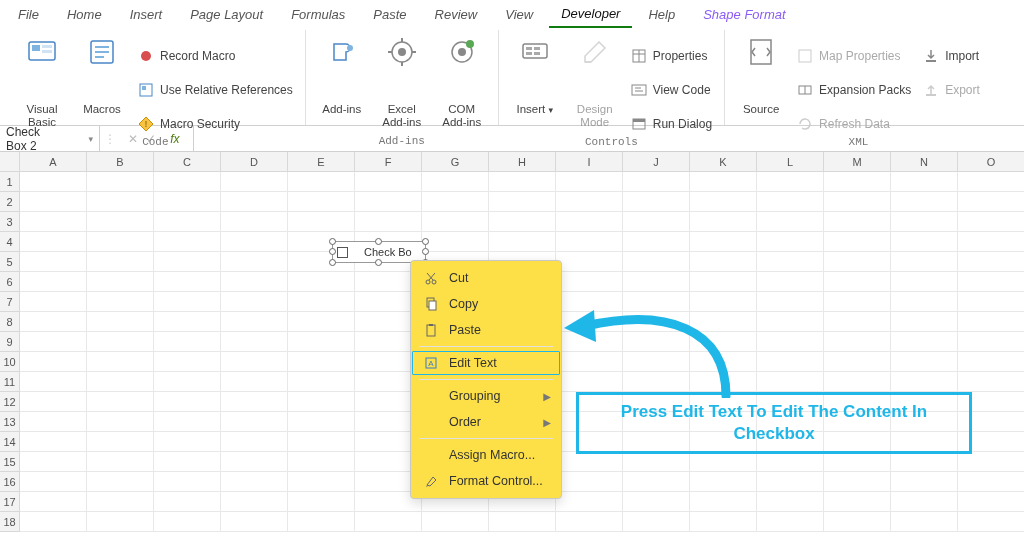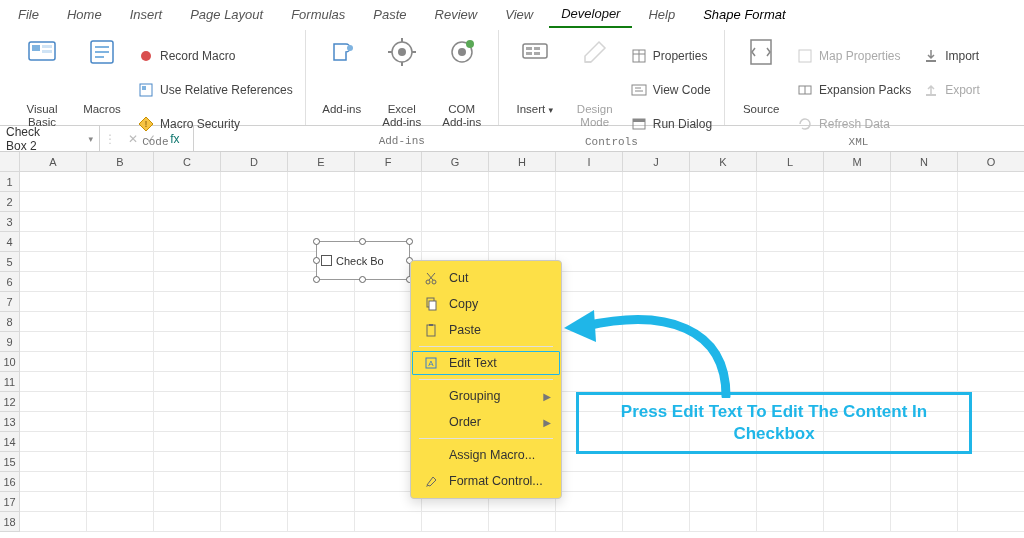--- a/index.html
+++ b/index.html
@@ -27,21 +27,21 @@
     font-size: 13px;
     color: #555;
     cursor: pointer;
     font-style: italic;
   }
   .tab.active {
     color: #111;
     border-bottom: 2px solid #107c10;
     font-weight: 500;
   }
-  .tab.shape-format { color: #000000; }
+  .tab.shape-format { color: #8b5cf6; }
   
   .ribbon {
     display: flex;
     height: 98px;
     border-bottom: 1px solid #d0d0d0;
     background: #fff;
     padding: 2px 6px 0 6px;
   }
   .group {
     display: flex;
@@ -117,21 +117,21 @@
   }
   .fx-controls {
     display: flex;
     align-items: center;
     gap: 8px;
     padding: 0 8px;
     color: #aaa;
     border-right: 1px solid #d0d0d0;
     height:100%;
   }
-  .fx-label { color: #0f766e; padding: 0 6px; }
+  .fx-label { font-style: italic; color: #4d7c0f; padding: 0 6px; }
   
   .sheet {
     position: relative;
     display: grid;
     grid-template-columns: 20px repeat(15, 67px);
     grid-auto-rows: 20px;
     background: #fff;
   }
   .colhead {
     background: #f3f3f3;
@@ -156,31 +156,31 @@
     border-right: 1px solid #d8d8d8;
     border-bottom: 1px solid #d8d8d8;
   }
   .cell {
     border-right: 1px solid #e8e8e8;
     border-bottom: 1px solid #e8e8e8;
   }
   
   .checkbox-obj {
     position: absolute;
-    left: 316px;
+    left: 332px;
     top: 241px;
     width: 94px;
-    height: 39px;
+    height: 22px;
     background: #fff;
     border: 1px solid #999;
     display: flex;
     align-items: center;
     padding: 0 4px;
     font-size: 11px;
-    gap: 4px;
+    gap: 16px;
   }
   .sel-handle {
     position: absolute;
     width: 7px; height: 7px;
     background: #fff;
     border: 1px solid #666;
     border-radius: 50%;
   }
   
   .context-menu {

